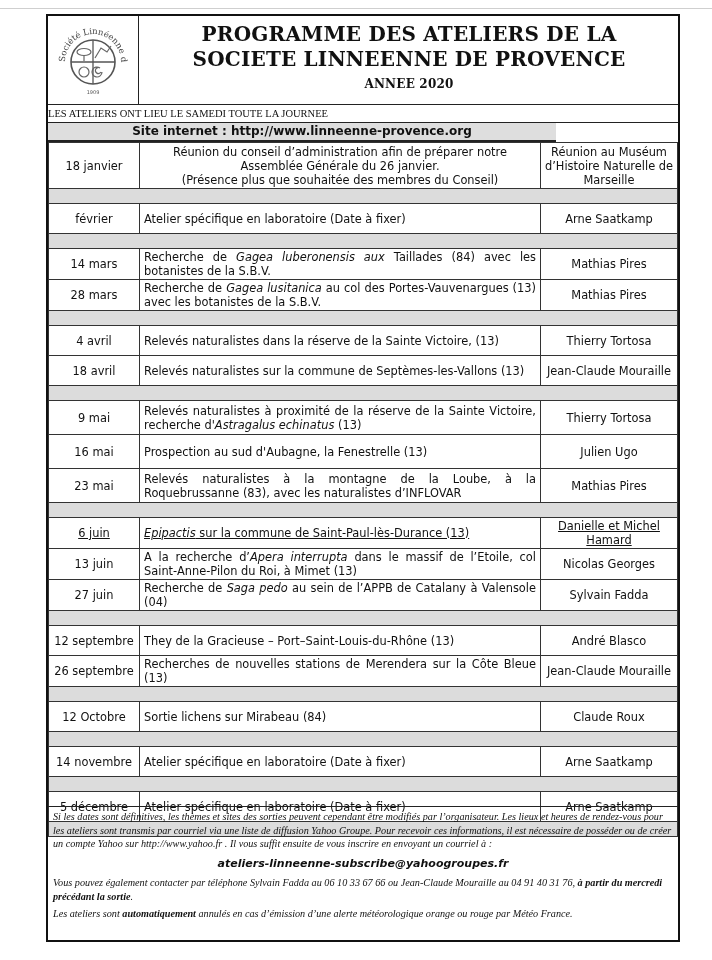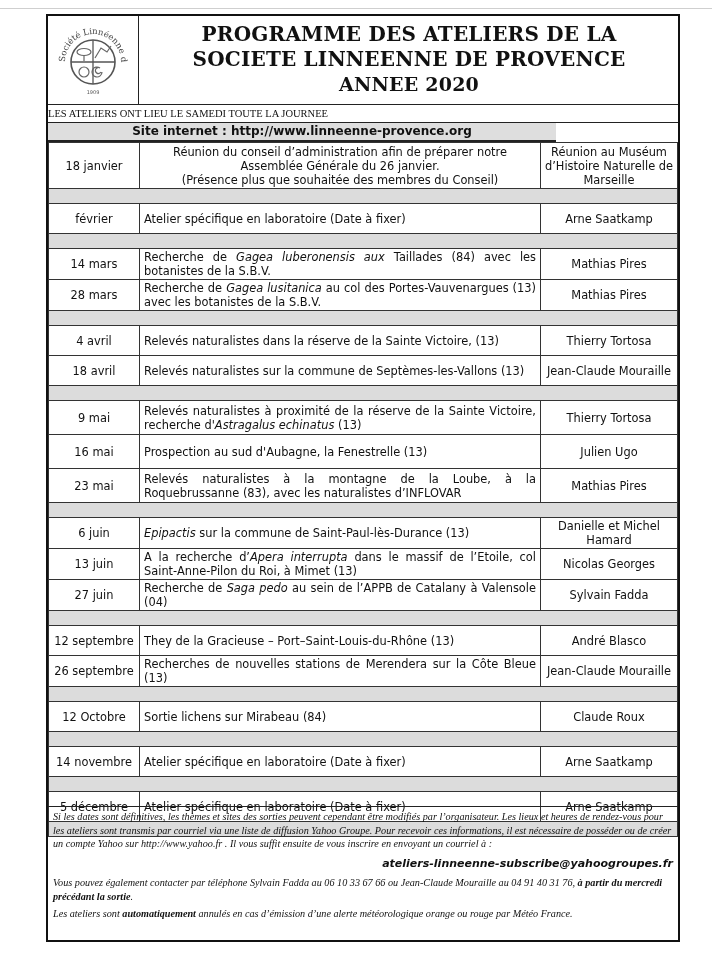--- a/index.html
+++ b/index.html
@@ -2,35 +2,35 @@
 <html><head>
 <meta charset="utf-8">
 <style>
   html,body{margin:0;padding:0;background:#ffffff;}
   body{width:712px;height:960px;position:relative;overflow:hidden;font-family:"DejaVu Sans",sans-serif;color:#111;}
   .page{position:absolute;left:46px;top:14px;width:634px;height:928px;border:2px solid #111;box-sizing:border-box;}
   .header{position:absolute;left:0;top:0;width:630px;height:88px;border-bottom:1px solid #222;}
   .logo-cell{position:absolute;left:0;top:0;width:90px;height:88px;border-right:1px solid #222;}
   .logo-cell svg{position:absolute;left:7px;top:6px;}
   .title{position:absolute;left:92px;top:6px;width:538px;text-align:center;font-family:"DejaVu Serif",serif;font-weight:bold;font-size:20px;line-height:25px;letter-spacing:0.2px;}
-  .title .l3{font-size:19px;}
+  .title .l3{font-size:12px;}
   .samedi{position:absolute;left:0;top:89px;width:630px;height:17px;font-family:"Liberation Serif",serif;font-size:10.5px;line-height:17px;border-bottom:1px solid #222;}
   .site{position:absolute;left:0;top:107px;width:508px;height:17px;text-align:center;font-weight:bold;font-size:12px;line-height:17px;background:#dedede;border-bottom:2px solid #222;}
   table{position:absolute;left:0;top:126px;width:630px;border-collapse:collapse;table-layout:fixed;font-family:"DejaVu Sans",sans-serif;font-size:11.4px;}
   td{border:1px solid #333;padding:1px 4px;vertical-align:middle;line-height:14px;}
   td.date{width:86px;text-align:center;padding:1px 2px;white-space:nowrap;}
   td.desc{text-align:justify;}
   td.desc.center{text-align:center;}
   td.who{width:132px;text-align:center;padding:1px 2px;}
   tr.sep td{background:#dcdcdc;height:14px;padding:0;border-left:none;border-right:none;}
   tr.sep td.first{border-left:1px solid #333;}
   tr.sep td.last{border-right:1px solid #333;}
   .footer{position:absolute;left:0;top:790px;width:630px;border-top:1px solid #222;font-family:"Liberation Serif",serif;font-style:italic;font-size:10.2px;line-height:13.5px;padding:3px 5px 0 5px;box-sizing:border-box;}
   .footer p{margin:0 0 4px 0;}
-  .email{font-family:"DejaVu Sans",sans-serif;font-weight:bold;font-style:italic;font-size:11px;text-align:right;margin:6px 0 6px 0 !important;}
+  .email{font-family:"DejaVu Sans",sans-serif;font-weight:bold;font-style:italic;font-size:11px;text-align:center;margin:6px 0 6px 0 !important;}
   .footer b{font-weight:bold;}
   .topline{position:absolute;left:0;top:8px;width:712px;height:1px;background:#cfcfcf;}
 </style>
 </head>
 <body>
 
 <div class="topline"></div>
 
 <div class="page">
 
@@ -131,21 +131,21 @@
         <tr style="height: 34px;">
           <td class="date">23 mai</td>
           <td class="desc">Relevés naturalistes à la montagne de la Loube, à la Roquebrussanne (83), avec les naturalistes d’INFLOVAR</td>
           <td class="who">Mathias Pires</td>
         </tr>
         <tr class="sep">
           <td class="first"></td>
           <td></td>
           <td class="last"></td>
         </tr>
-        <tr style="height: 30px;">
+        <tr style="height: 30px; text-decoration: underline;">
           <td class="date">6 juin</td>
           <td class="desc"><span></span><i>Epipactis</i><span> sur la commune de Saint-Paul-lès-Durance (13)</span></td>
           <td class="who">Danielle et Michel Hamard</td>
         </tr>
         <tr style="height: 30px;">
           <td class="date">13 juin</td>
           <td class="desc"><span>A la recherche d’</span><i>Apera interrupta</i><span> dans le massif de l’Etoile, col Saint-Anne-Pilon du Roi, à Mimet (13)</span></td>
           <td class="who">Nicolas Georges</td>
         </tr>
         <tr style="height: 30px;">

